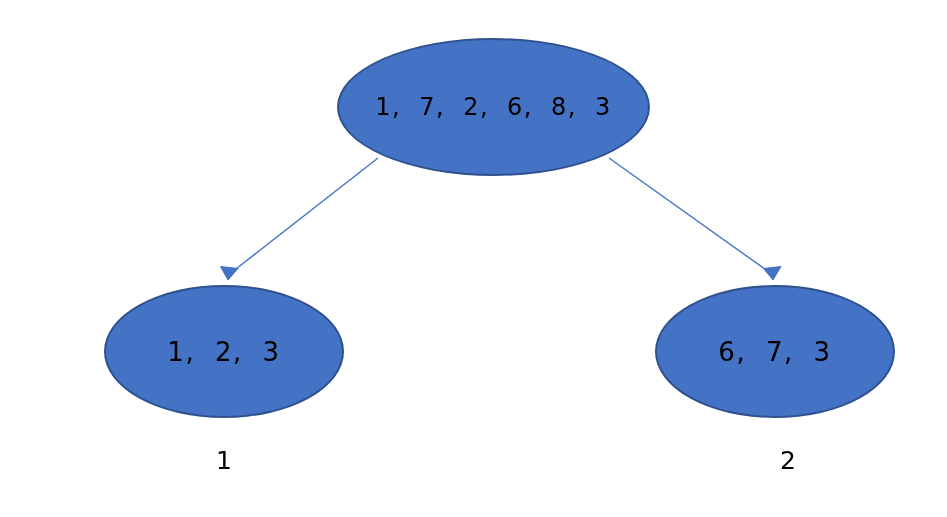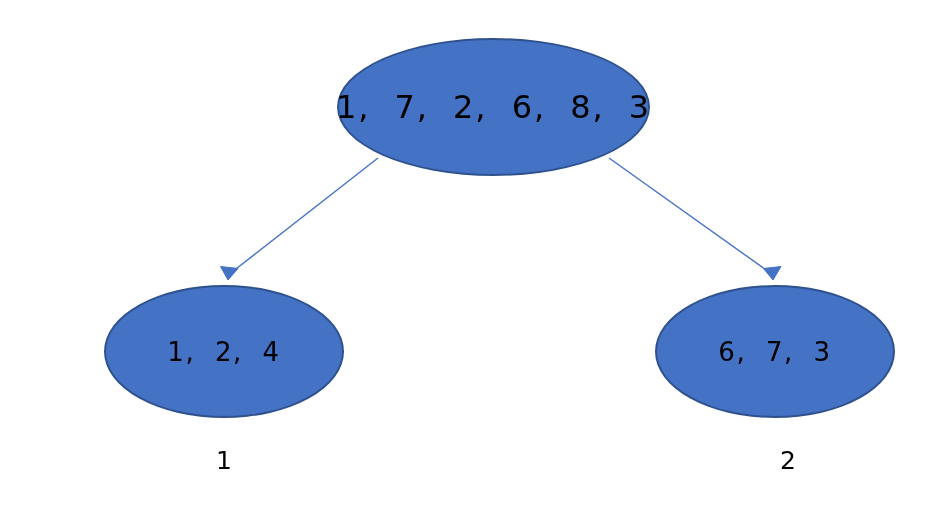--- a/index.html
+++ b/index.html
@@ -44,21 +44,21 @@
     text-align: center;
     line-height: 1;
   }
   #node-root {
     left: 337px;
     top: 38px;
     width: 313px;
     height: 138px;
   }
   #node-root .node-text {
-    font-size: 32px;
+    font-size: 24px;
   }
   #node-left {
     left: 104px;
     top: 285px;
     width: 240px;
     height: 133px;
   }
   #node-right {
     left: 655px;
     top: 285px;
@@ -98,21 +98,21 @@
 
     <line x1="609" y1="158" x2="769" y2="272" stroke="#4472C4" stroke-width="1.4"></line>
     <polygon points="773,280 763.5,268.5 781,266.5" fill="#4472C4" stroke="#4472C4" stroke-width="1"></polygon>
   </svg>
 
   <div class="node" id="node-root">
     <span class="node-text">1,  7,  2,  6,  8,  3</span>
   </div>
 
   <div class="node" id="node-left">
-    <span class="node-text">1,  2,  4</span>
+    <span class="node-text">1,  2,  3</span>
   </div>
 
   <div class="node" id="node-right">
     <span class="node-text">6,  7,  3</span>
   </div>
 
   <div class="edge-label" id="label-left">1</div>
 
   <div class="edge-label" id="label-right">2</div>
 

